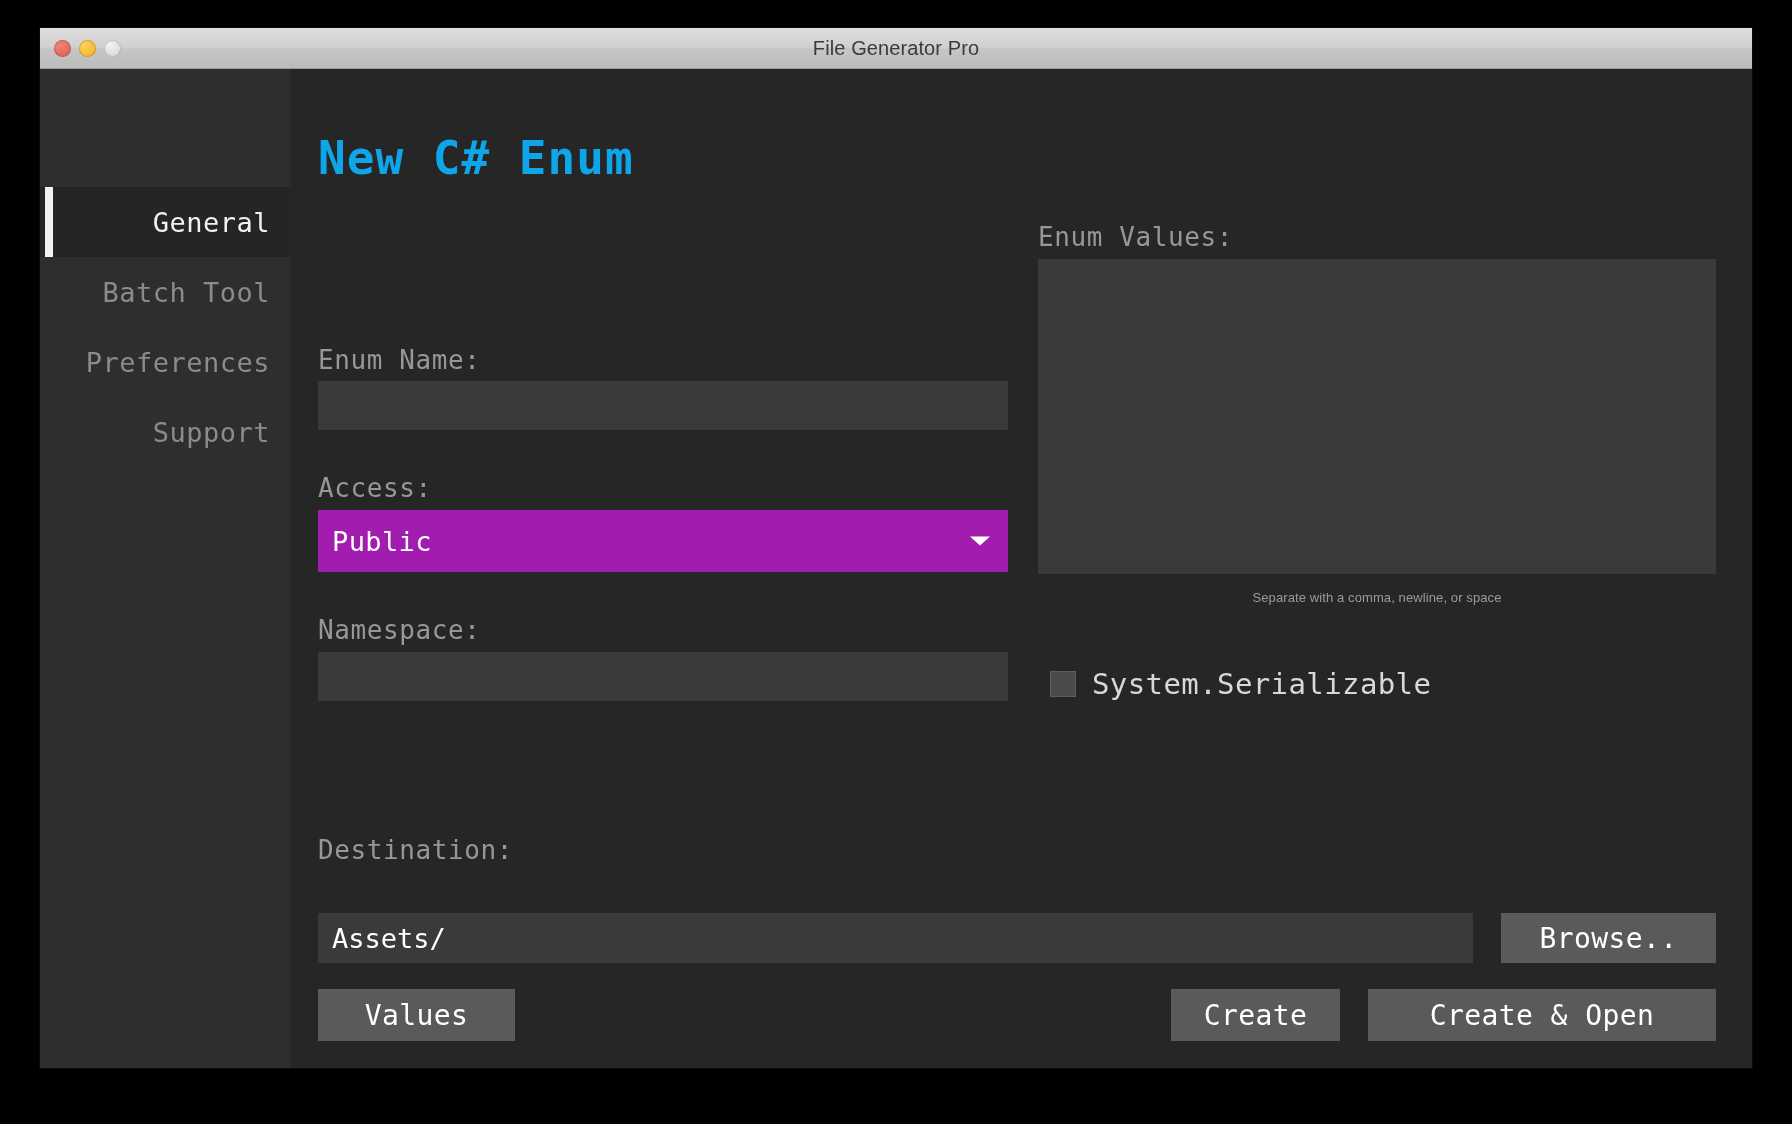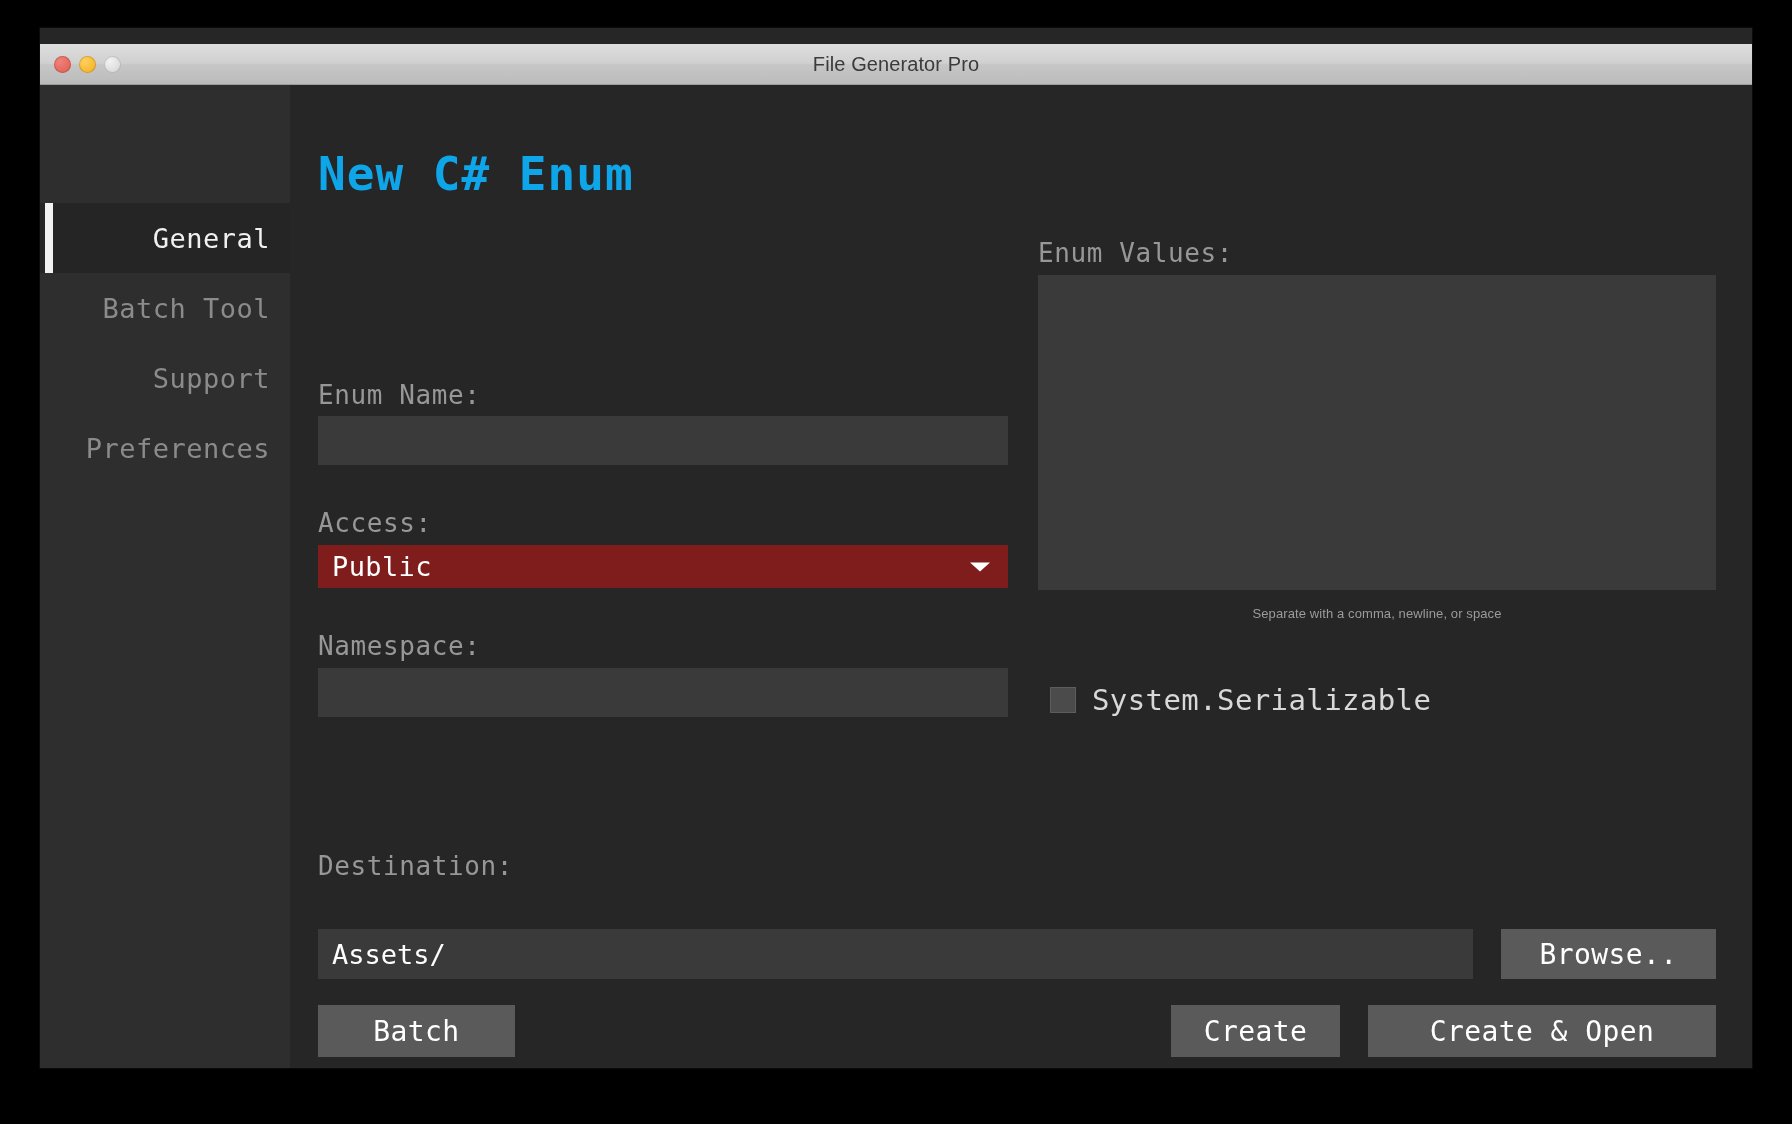--- a/index.html
+++ b/index.html
@@ -23,21 +23,20 @@
   }
 
   
   .titlebar {
     position: relative;
     height: 40px;
     background: linear-gradient(to bottom, #dedede 0%, #d0d0d0 48%, #c6c6c6 52%, #bcbcbc 100%);
     border-bottom: 1px solid #9c9c9c;
     display: flex;
     align-items: center;
-    margin-top: 16px;
   }
   .traffic {
     position: absolute;
     left: 14px; top: 0; bottom: 0;
     display: flex; align-items: center; gap: 8px;
   }
   .light {
     width: 17px; height: 17px;
     border-radius: 50%;
     display: block;
@@ -137,22 +136,22 @@
     padding: 0 14px;
     box-sizing: border-box;
     border: none;
     width: 100%;
     outline: none;
   }
   .gap-lg { height: 44px; }
 
   .select-wrap {
     position: relative;
-    height: 43px;
-    background: #7f1d1d;
+    height: 62px;
+    background: #a21caf;
     display: flex;
     align-items: center;
     padding: 0 14px;
     box-sizing: border-box;
   }
   .select-value {
     font-size: 27px;
     color: #ffffff;
     letter-spacing: .4px;
   }
@@ -286,24 +285,24 @@
   <div class="window-body">
 
     <div class="sidebar">
       <div class="side-item selected">
         <span>General</span>
       </div>
       <div class="side-item">
         <span>Batch Tool</span>
       </div>
       <div class="side-item">
+        <span>Preferences</span>
+      </div>
+      <div class="side-item">
         <span>Support</span>
-      </div>
-      <div class="side-item">
-        <span>Preferences</span>
       </div>
     </div>
 
     <div class="main">
 
       <h1 class="page-title">New C# Enum</h1>
 
       <div class="columns">
 
         <div class="col-left">
@@ -339,21 +338,21 @@
       </div>
 
       <div class="bottom">
         <div class="dest-label">Destination:</div>
         <div class="dest-row">
           <input class="dest-input" type="text" value="Assets/" style="">
           <button class="btn btn-browse">Browse..</button>
         </div>
 
         <div class="action-row">
-          <button class="btn btn-cancel">Batch</button>
+          <button class="btn btn-cancel">Values</button>
           <span class="spacer"></span>
           <button class="btn btn-create">Create</button>
           <button class="btn btn-create-open">Create &amp; Open</button>
         </div>
       </div>
 
     </div>
   </div>
 </div>
 

